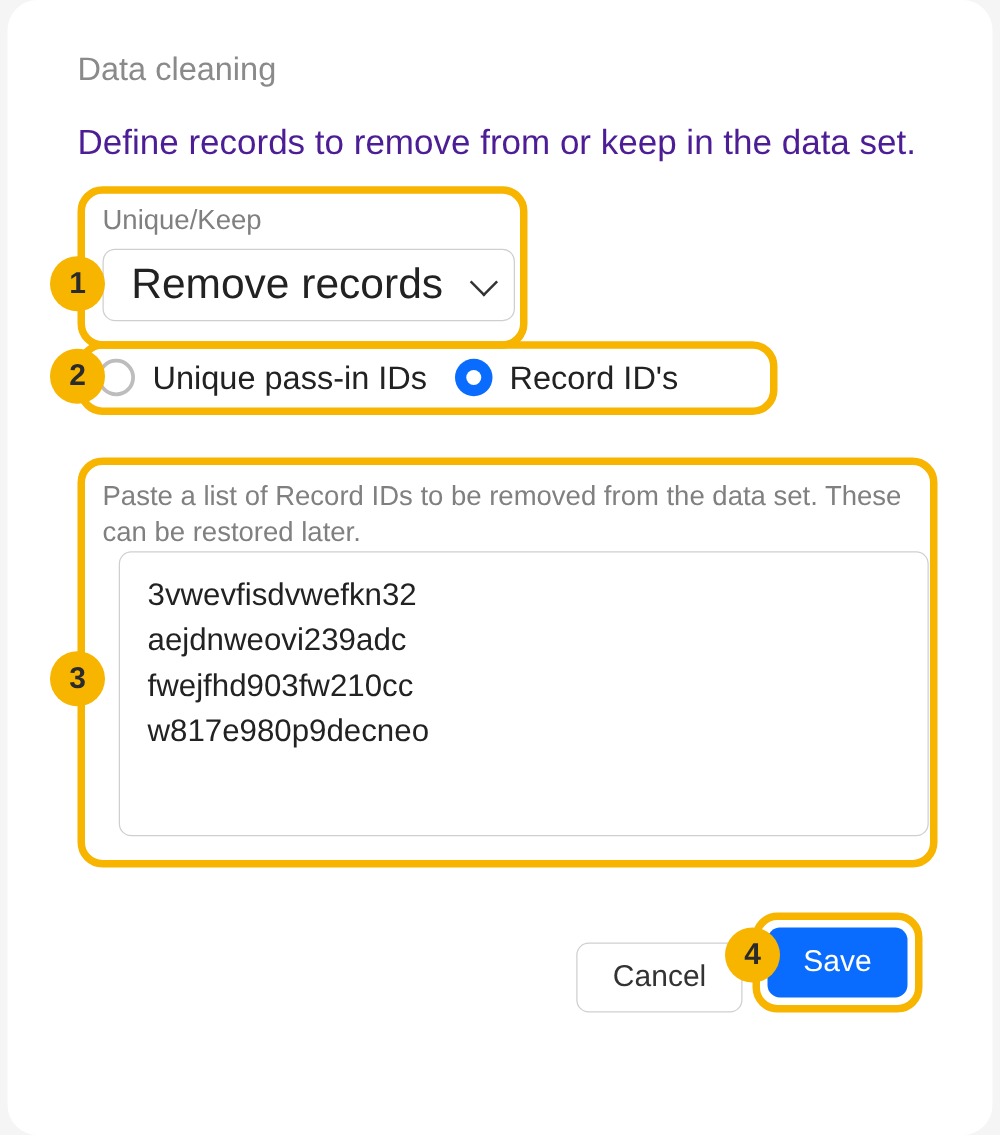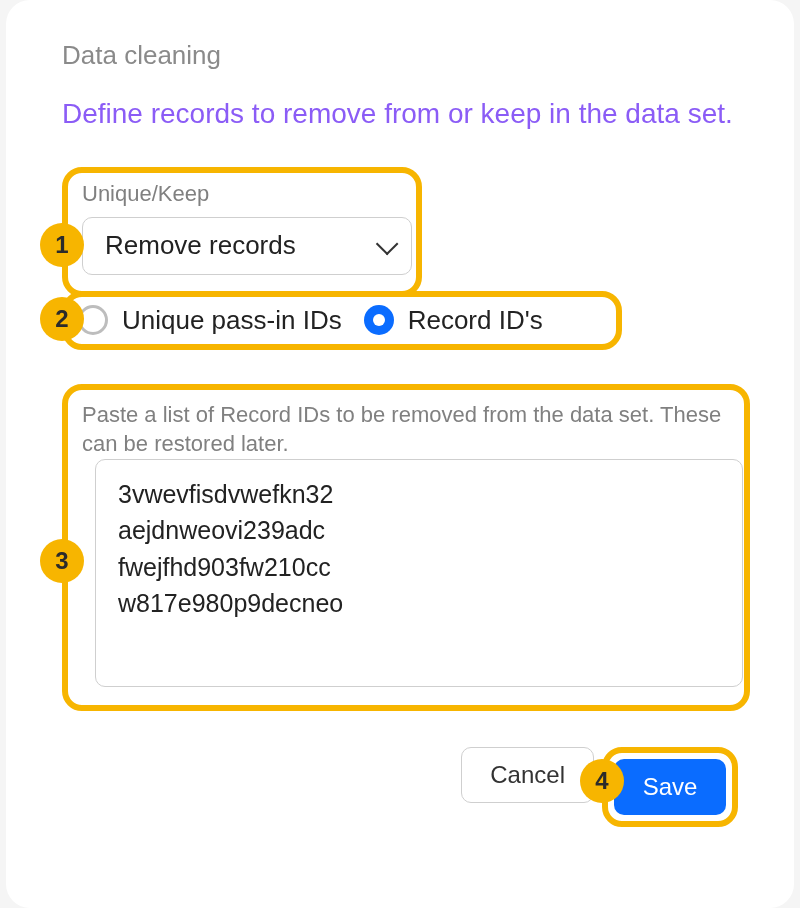--- a/index.html
+++ b/index.html
@@ -24,24 +24,24 @@
       padding: 40px 56px 40px 56px;
       position: relative;
     }
     .section-title {
       color: #8a8a8a;
       font-size: 26px;
       font-weight: 500;
       margin-bottom: 24px;
     }
     .description {
-      color: #8b5cf6;
+      color: #4c1d95;
       font-size: 28px;
       line-height: 1.35;
-      margin-bottom: 34px;
+      margin-bottom: 16px;
     }
 
     
     .step-badge {
       position: absolute;
       width: 44px;
       height: 44px;
       background: #f7b500;
       border-radius: 50%;
       display: flex;
@@ -74,21 +74,21 @@
     }
     .select {
       width: 330px;
       height: 58px;
       border: 1px solid #cfcfcf;
       border-radius: 10px;
       display: flex;
       align-items: center;
       justify-content: space-between;
       padding: 0 18px 0 22px;
-      font-size: 26px;
+      font-size: 34px;
       color: #222;
       background: #fff;
       cursor: pointer;
     }
     .chevron {
       width: 16px;
       height: 16px;
       border-right: 2.5px solid #333;
       border-bottom: 2.5px solid #333;
       transform: rotate(45deg) translateY(-3px);
@@ -161,21 +161,21 @@
       white-space: pre;
       margin-left: 13px;
     }
     .badge-3 { left: -22px; top: 155px; }
 
     
     .buttons-row {
       margin-top: 36px;
       display: flex;
       justify-content: flex-end;
-      align-items: flex-start;
+      align-items: flex-end;
       gap: 8px;
     }
     .btn {
       height: 56px;
       border-radius: 10px;
       font-size: 24px;
       padding: 0 28px;
       cursor: pointer;
       display: inline-flex;
       align-items: center;

